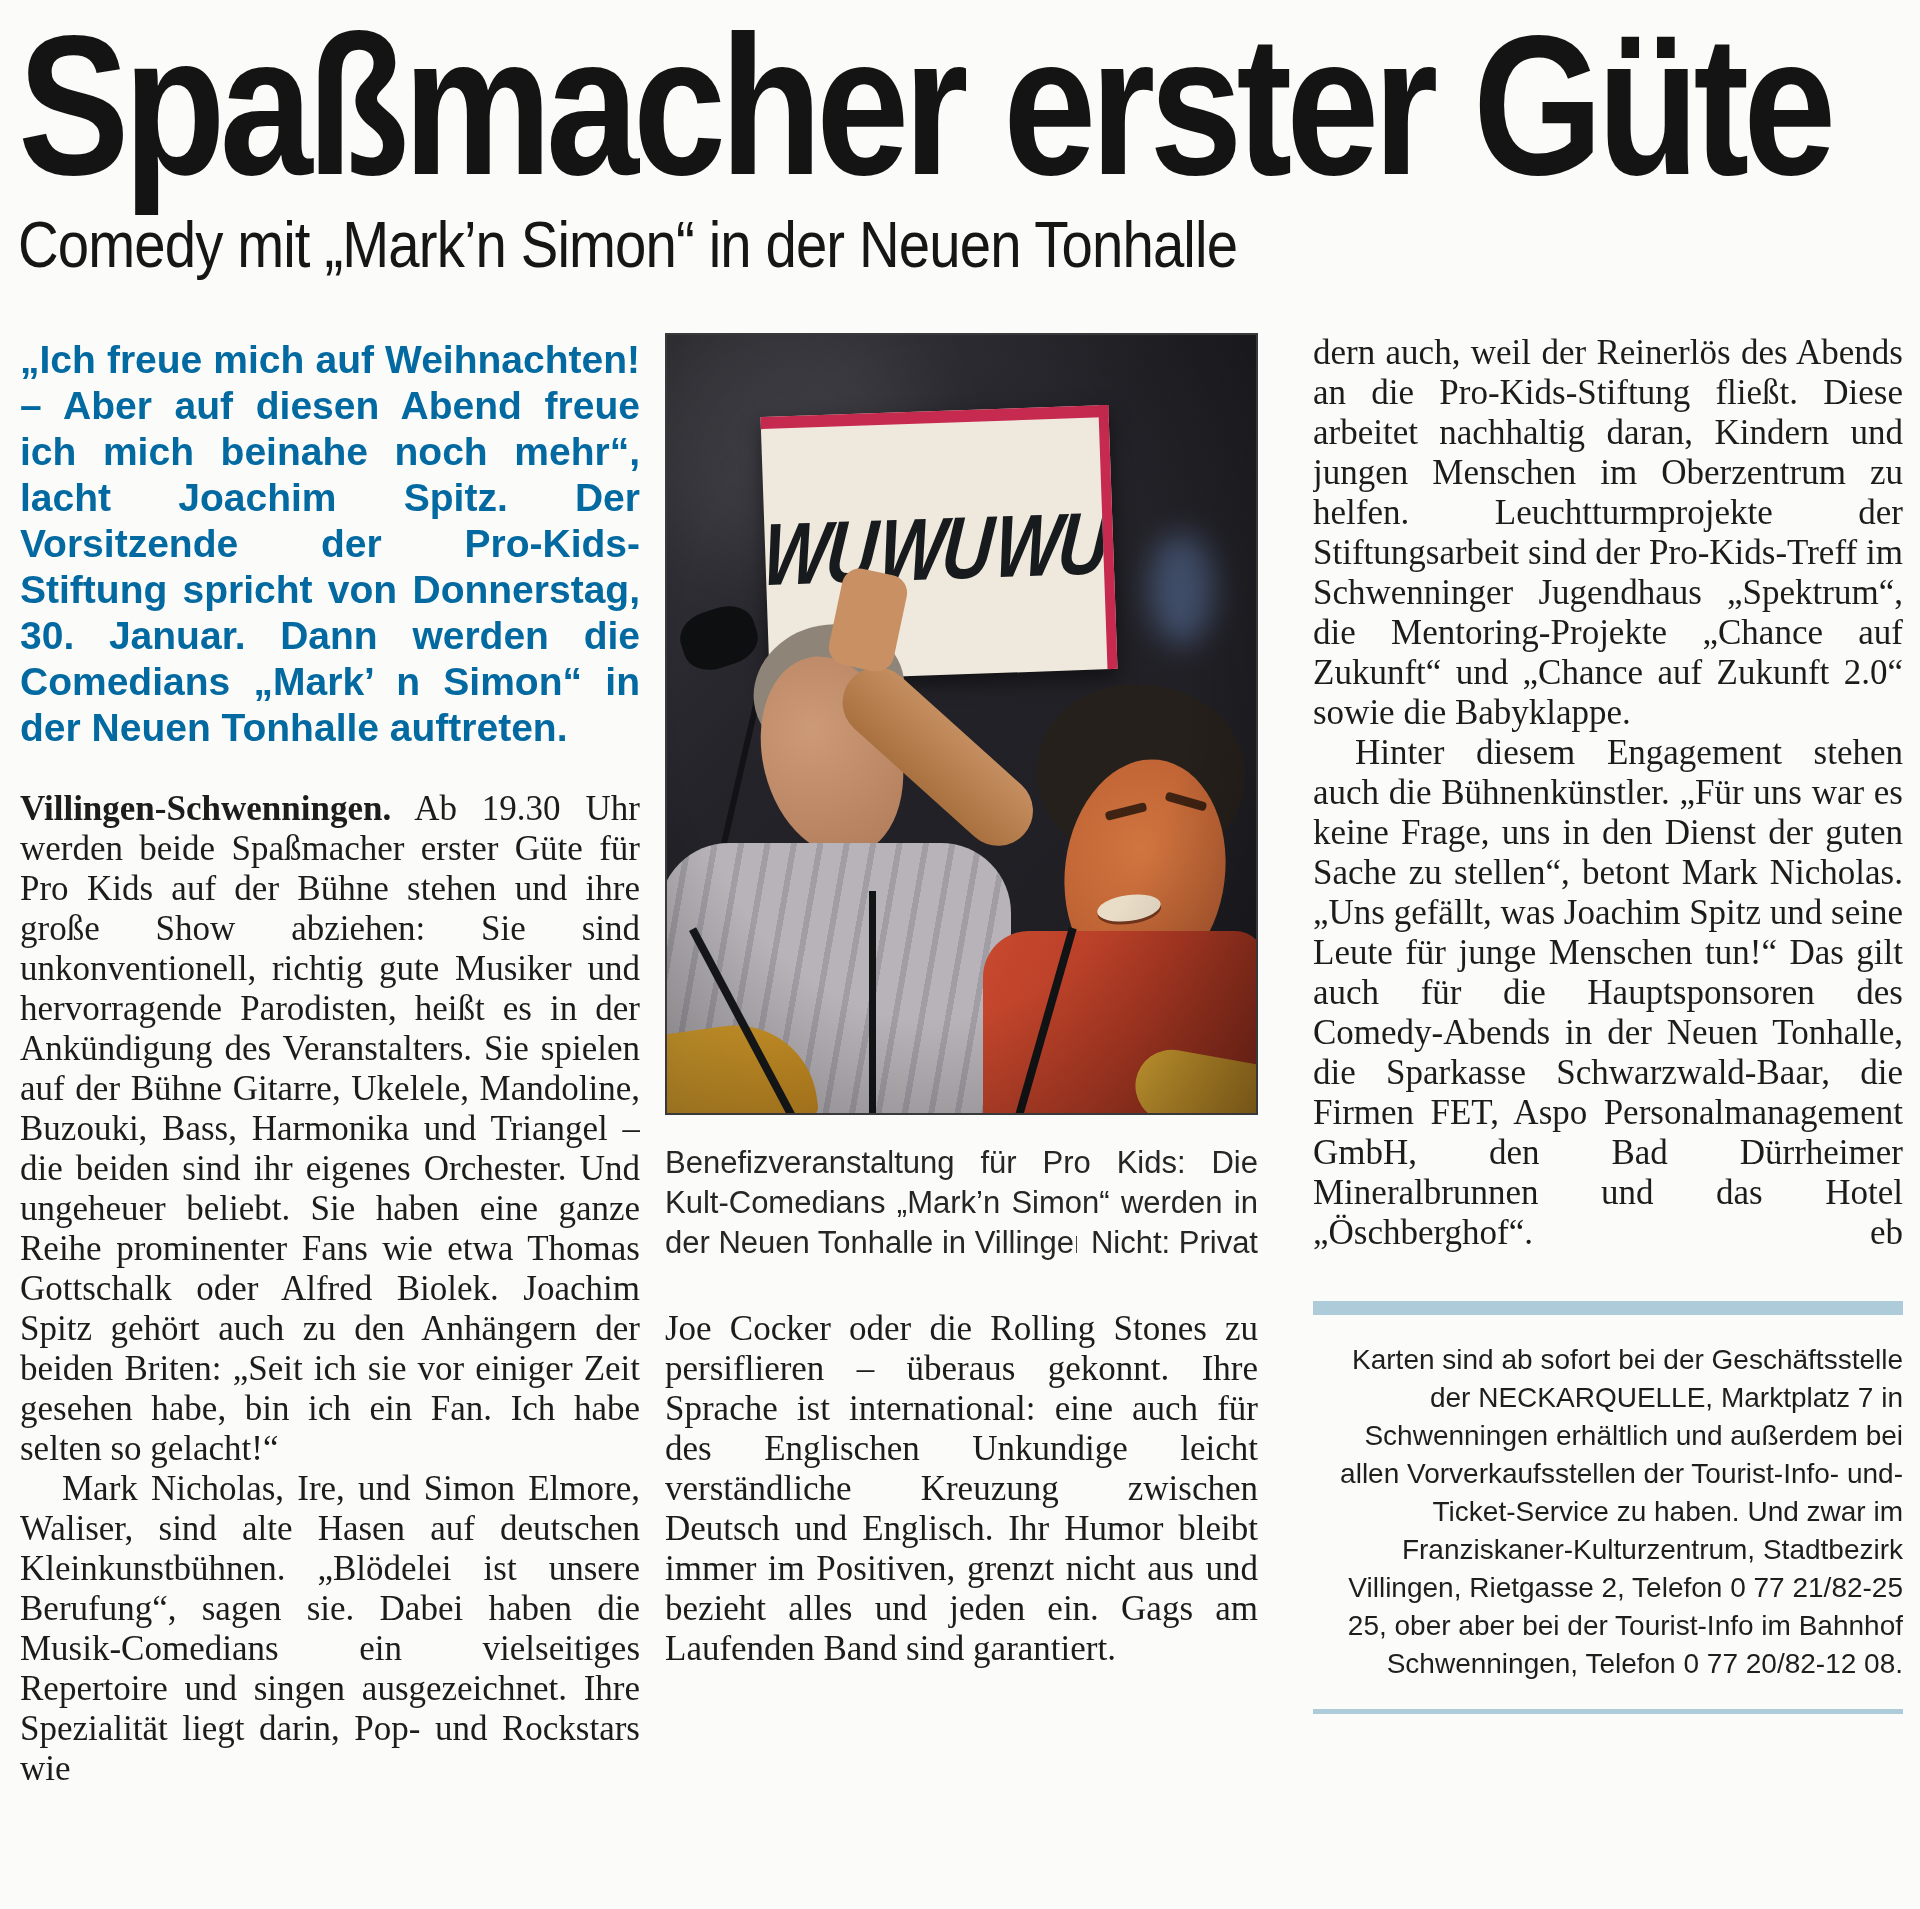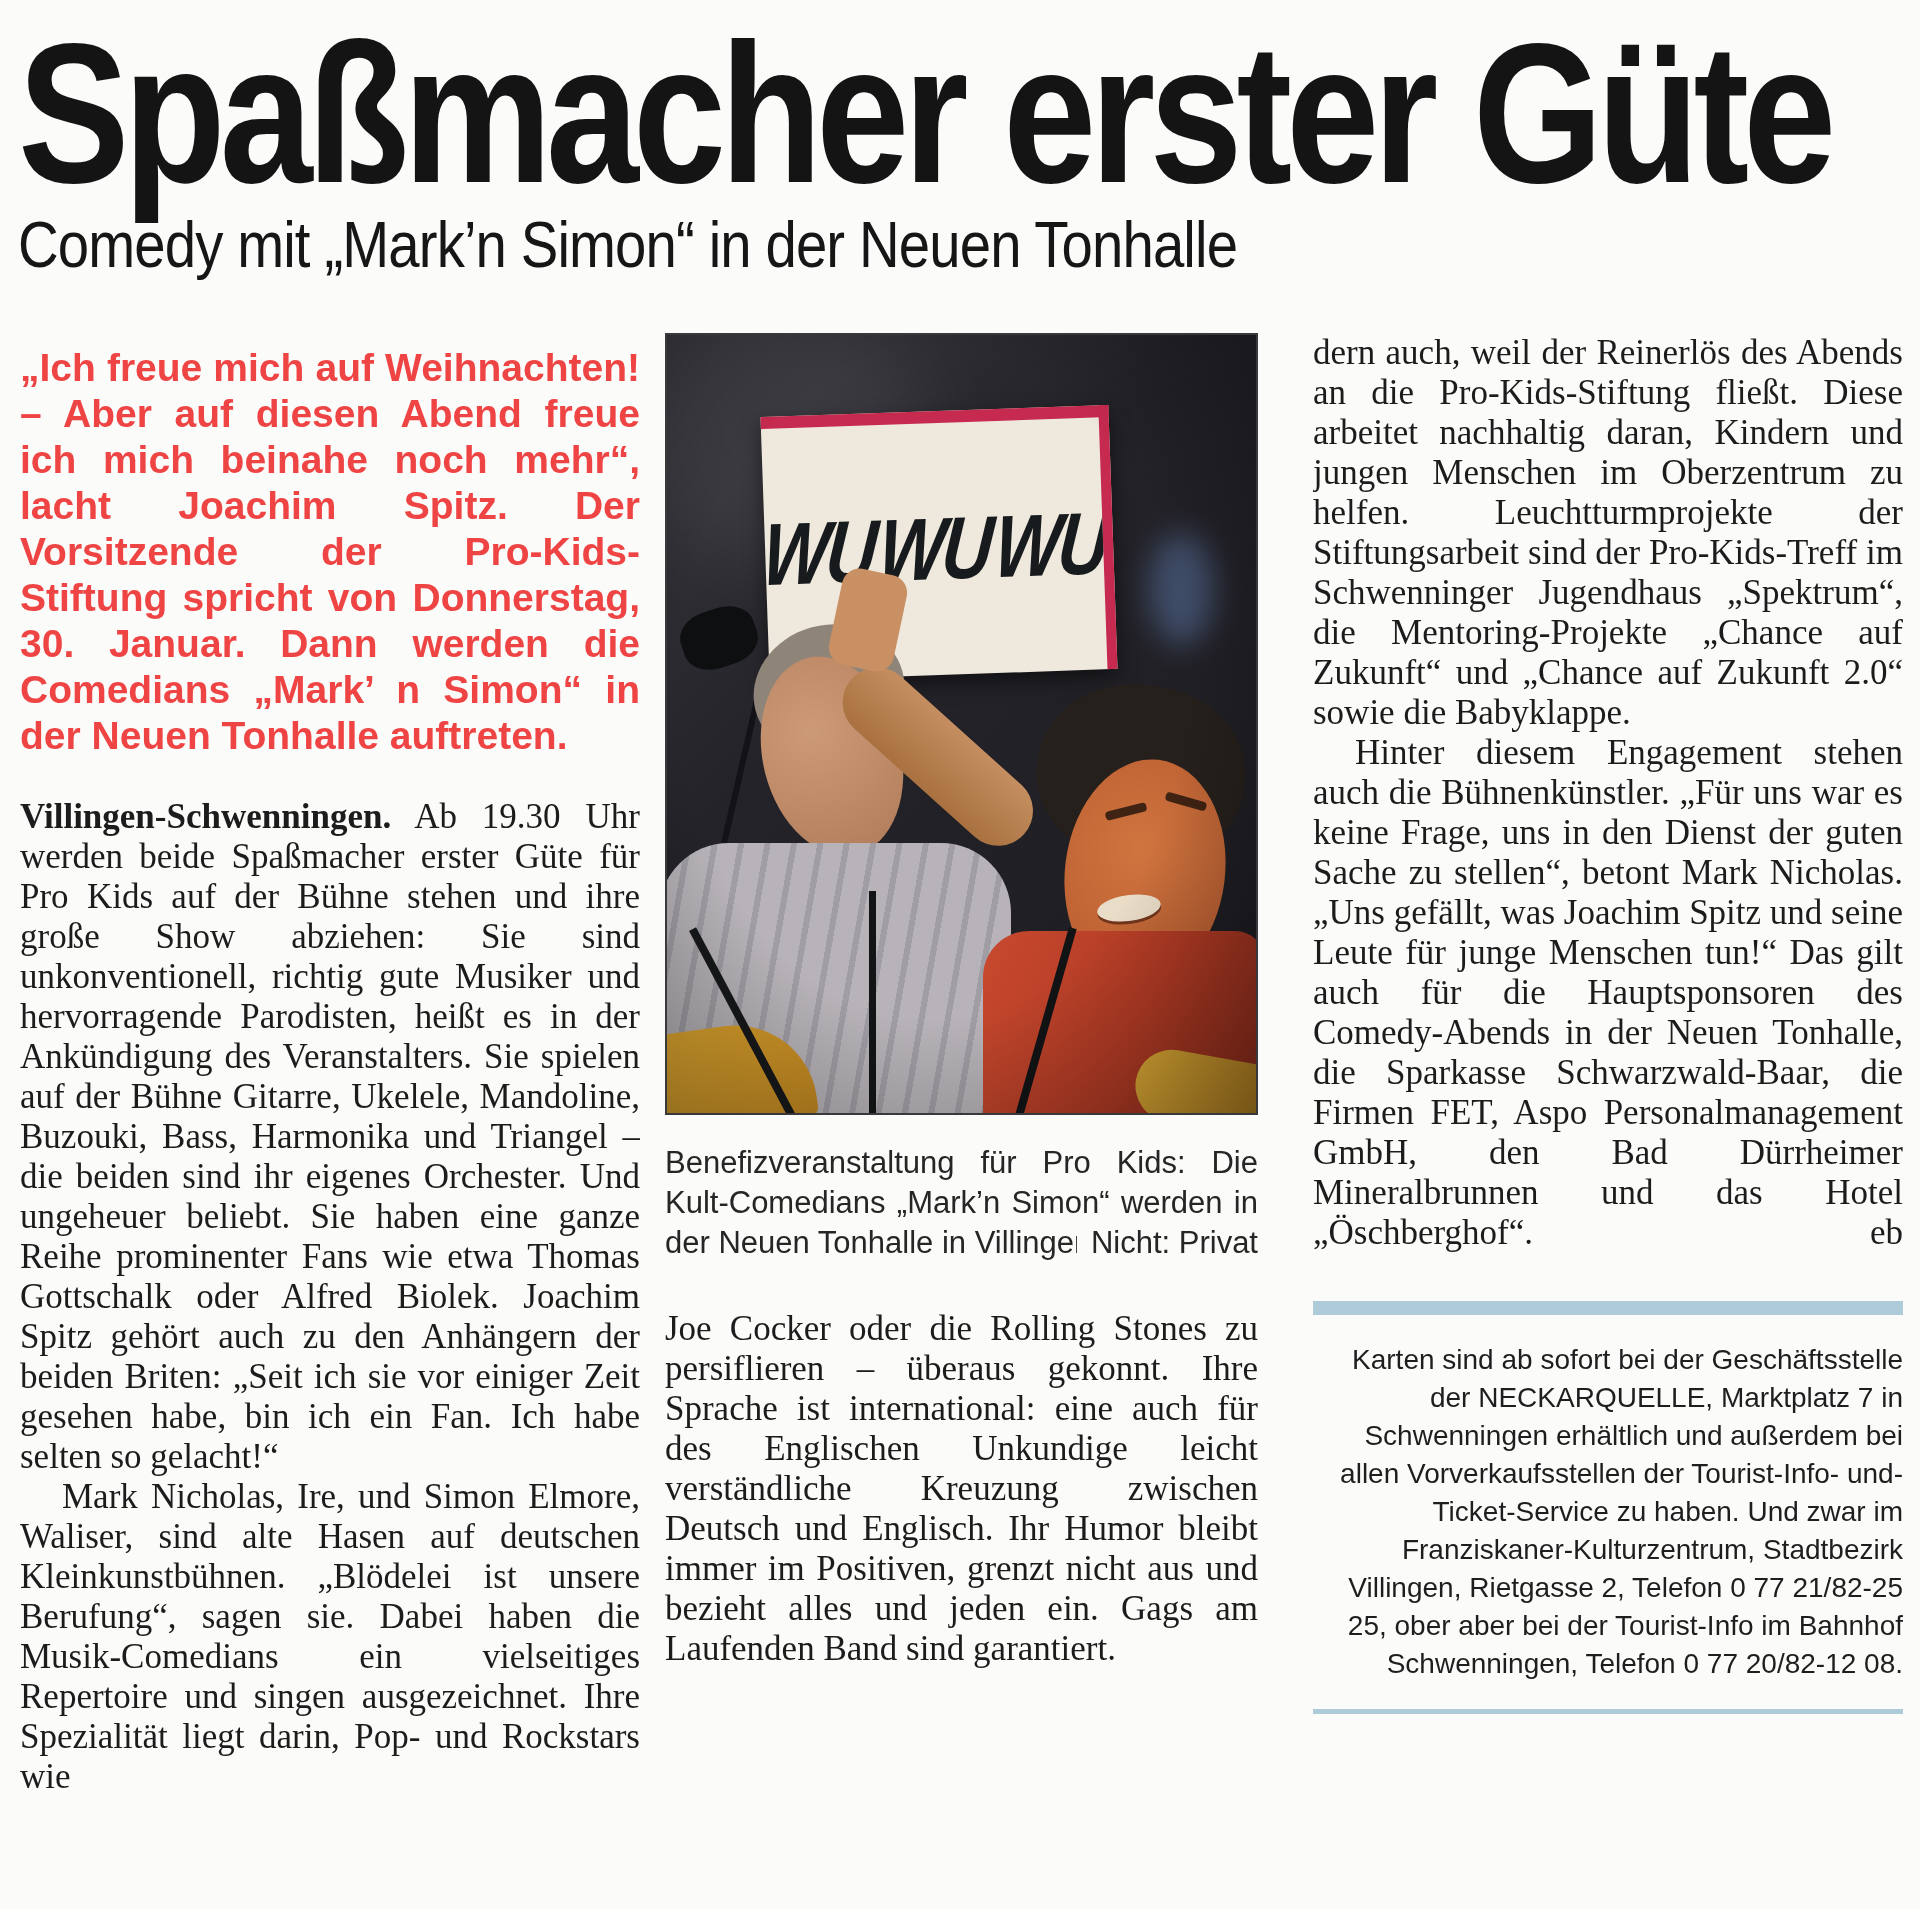--- a/index.html
+++ b/index.html
@@ -6,44 +6,44 @@
     --accent:#adcbd9;
     --ink:#1b1b1b;
   }
   html,body{margin:0;padding:0;}
   body{
     width:1920px;height:1909px;position:relative;overflow:hidden;
     background:#fbfbfa;color:var(--ink);
     font-family:"Liberation Serif",serif;
   }
   
-  .headline{position:absolute;left:18px;top:12px;width:1900px;height:200px;overflow:visible;}
+  .headline{position:absolute;left:18px;top:4px;width:1900px;height:200px;overflow:visible;}
   .headline>span{
     display:inline-block;white-space:nowrap;
     font:700 199px/1.02 "Liberation Sans",sans-serif;
     letter-spacing:-7px;color:#141414;
     transform:scaleX(.84);transform-origin:0 0;
   }
   .subheadline{position:absolute;left:18px;top:207px;width:1880px;}
   .subheadline>span{
     display:inline-block;white-space:nowrap;
     font:400 64px/1.2 "Liberation Sans",sans-serif;
     letter-spacing:-1px;color:#161616;
     transform:scaleX(.88);transform-origin:0 0;
   }
   
   .col{position:absolute;top:333px;height:1576px;overflow:hidden;}
   .col1{left:20px;width:620px;}
   .col2{left:665px;width:593px;}
   .col3{left:1313px;width:590px;}
 
   .lead{
-    margin:12px 0 0 0;
+    margin:4px 0 0 0;
     font:700 39px/46px "Liberation Sans",sans-serif;
-    text-align:justify;color:#ef4444;
+    text-align:justify;color:#0369a1;
   }
   .bodytext{margin:0;font:400 35px/40px "Liberation Serif",serif;text-align:justify;color:#1c1c1c;}
   .dateline-p{margin-top:38px;}
   .dateline{font-weight:700;margin-top:28px;}
   .indent{text-indent:42px;}
   .rel{position:relative;}
   .author{position:absolute;right:0;bottom:0;font:400 35px/40px "Liberation Serif",serif;}
 
   
   .photo{

